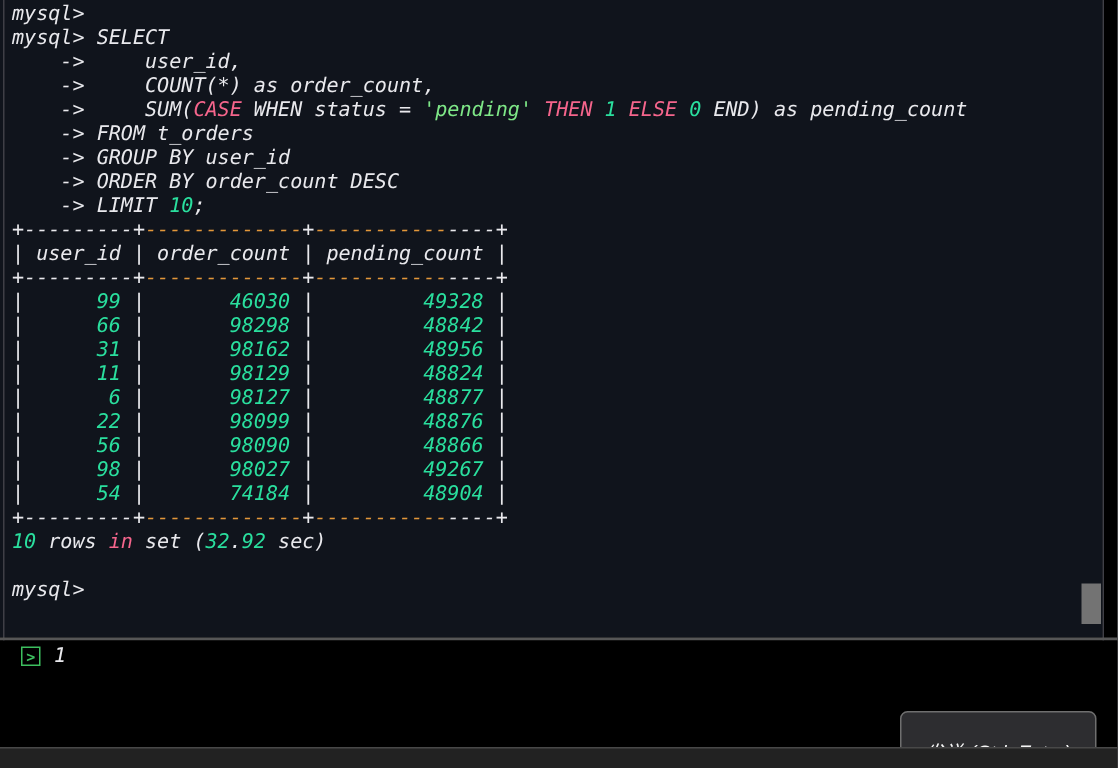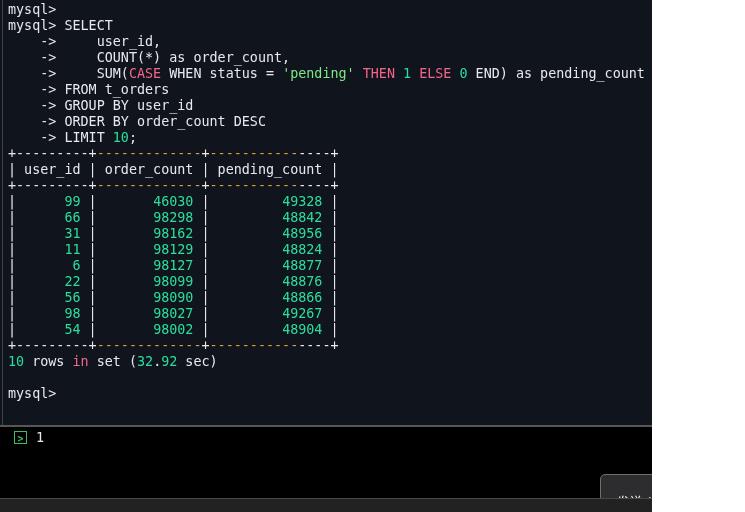--- a/index.html
+++ b/index.html
@@ -1,21 +1,22 @@
 <!DOCTYPE html>
 <html style="--termBg: #10141c; --fg: #e9e9ed; --pink: #f5658c; --strGreen: #7ee787; --numGreen: #2adf9e; --orange: #e3973a; --paneLine: #3f3f46; --sep: #565656; --thumb: #737373; --promptGreen: #3dbf5f; --btnBg: #2d2d30; --btnBorder: #6f6f6f; --btnFg: #f5f5f5; --barBg: #222222; --barBorder: #484848;"><head>
 <meta charset="utf-8">
 <style>
   html,body{margin:0;padding:0;}
   .screen{
     position:relative;
-    width:652px;height:512px;
+    width:745px;height:512px;
     background:#000;
     overflow:hidden;
     font-family:"DejaVu Sans Mono", monospace;
+    font-style:italic;
   }
   
   .terminal{
     position:absolute;left:0;top:0;width:735px;height:425px;
     background:var(--termBg);
     overflow:hidden;
   }
   .terminal-inner{padding:2px 0 0 8px;}
   .tline{
     white-space:pre;
@@ -95,21 +96,21 @@
         <div class="tline"><span class="c-w">| user_id | order_count | pending_count |</span></div>
         <div class="tline"><span class="c-w">+---------+</span><span class="c-o">-------------</span><span class="c-w">+</span><span class="c-o">-----------</span><span class="c-w">----+</span></div>
         <div class="tline"><span class="c-w">|      </span><span class="c-n">99</span><span class="c-w"> |       </span><span class="c-n">46030</span><span class="c-w"> |         </span><span class="c-n">49328</span><span class="c-w"> |</span></div>
         <div class="tline"><span class="c-w">|      </span><span class="c-n">66</span><span class="c-w"> |       </span><span class="c-n">98298</span><span class="c-w"> |         </span><span class="c-n">48842</span><span class="c-w"> |</span></div>
         <div class="tline"><span class="c-w">|      </span><span class="c-n">31</span><span class="c-w"> |       </span><span class="c-n">98162</span><span class="c-w"> |         </span><span class="c-n">48956</span><span class="c-w"> |</span></div>
         <div class="tline"><span class="c-w">|      </span><span class="c-n">11</span><span class="c-w"> |       </span><span class="c-n">98129</span><span class="c-w"> |         </span><span class="c-n">48824</span><span class="c-w"> |</span></div>
         <div class="tline"><span class="c-w">|       </span><span class="c-n">6</span><span class="c-w"> |       </span><span class="c-n">98127</span><span class="c-w"> |         </span><span class="c-n">48877</span><span class="c-w"> |</span></div>
         <div class="tline"><span class="c-w">|      </span><span class="c-n">22</span><span class="c-w"> |       </span><span class="c-n">98099</span><span class="c-w"> |         </span><span class="c-n">48876</span><span class="c-w"> |</span></div>
         <div class="tline"><span class="c-w">|      </span><span class="c-n">56</span><span class="c-w"> |       </span><span class="c-n">98090</span><span class="c-w"> |         </span><span class="c-n">48866</span><span class="c-w"> |</span></div>
         <div class="tline"><span class="c-w">|      </span><span class="c-n">98</span><span class="c-w"> |       </span><span class="c-n">98027</span><span class="c-w"> |         </span><span class="c-n">49267</span><span class="c-w"> |</span></div>
-        <div class="tline"><span class="c-w">|      </span><span class="c-n">54</span><span class="c-w"> |       </span><span class="c-n">98002</span><span class="c-w"> |         </span><span class="c-n">48904</span><span class="c-w"> |</span></div>
+        <div class="tline"><span class="c-w">|      </span><span class="c-n">54</span><span class="c-w"> |       </span><span class="c-n">74184</span><span class="c-w"> |         </span><span class="c-n">48904</span><span class="c-w"> |</span></div>
         <div class="tline"><span class="c-w">+---------+</span><span class="c-o">-------------</span><span class="c-w">+</span><span class="c-o">-----------</span><span class="c-w">----+</span></div>
         <div class="tline"><span class="c-n">10</span><span class="c-w"> rows </span><span class="c-p">in</span><span class="c-w"> set (</span><span class="c-n">32</span><span class="c-w">.</span><span class="c-n">92</span><span class="c-w"> sec)</span></div>
         <div class="tline">&nbsp;</div>
         <div class="tline"><span class="c-w">mysql&gt;</span></div>
       </div>
   </div>
 
   <div class="vline-left"></div>
   <div class="vline-right"></div>
   <div class="scroll-thumb"></div>

